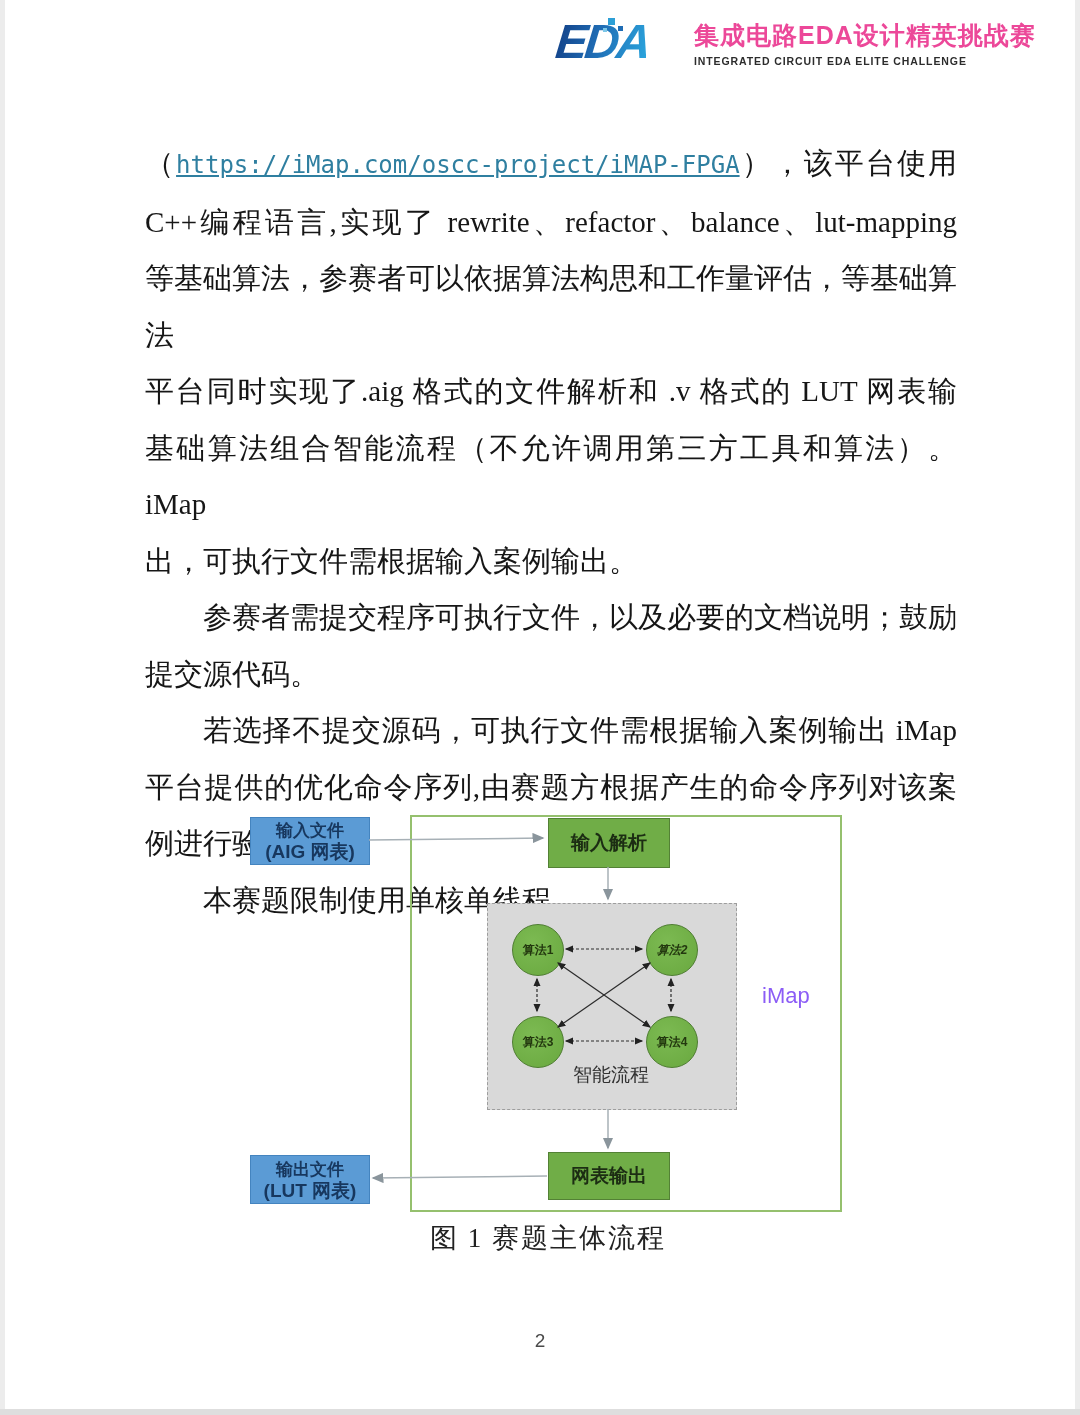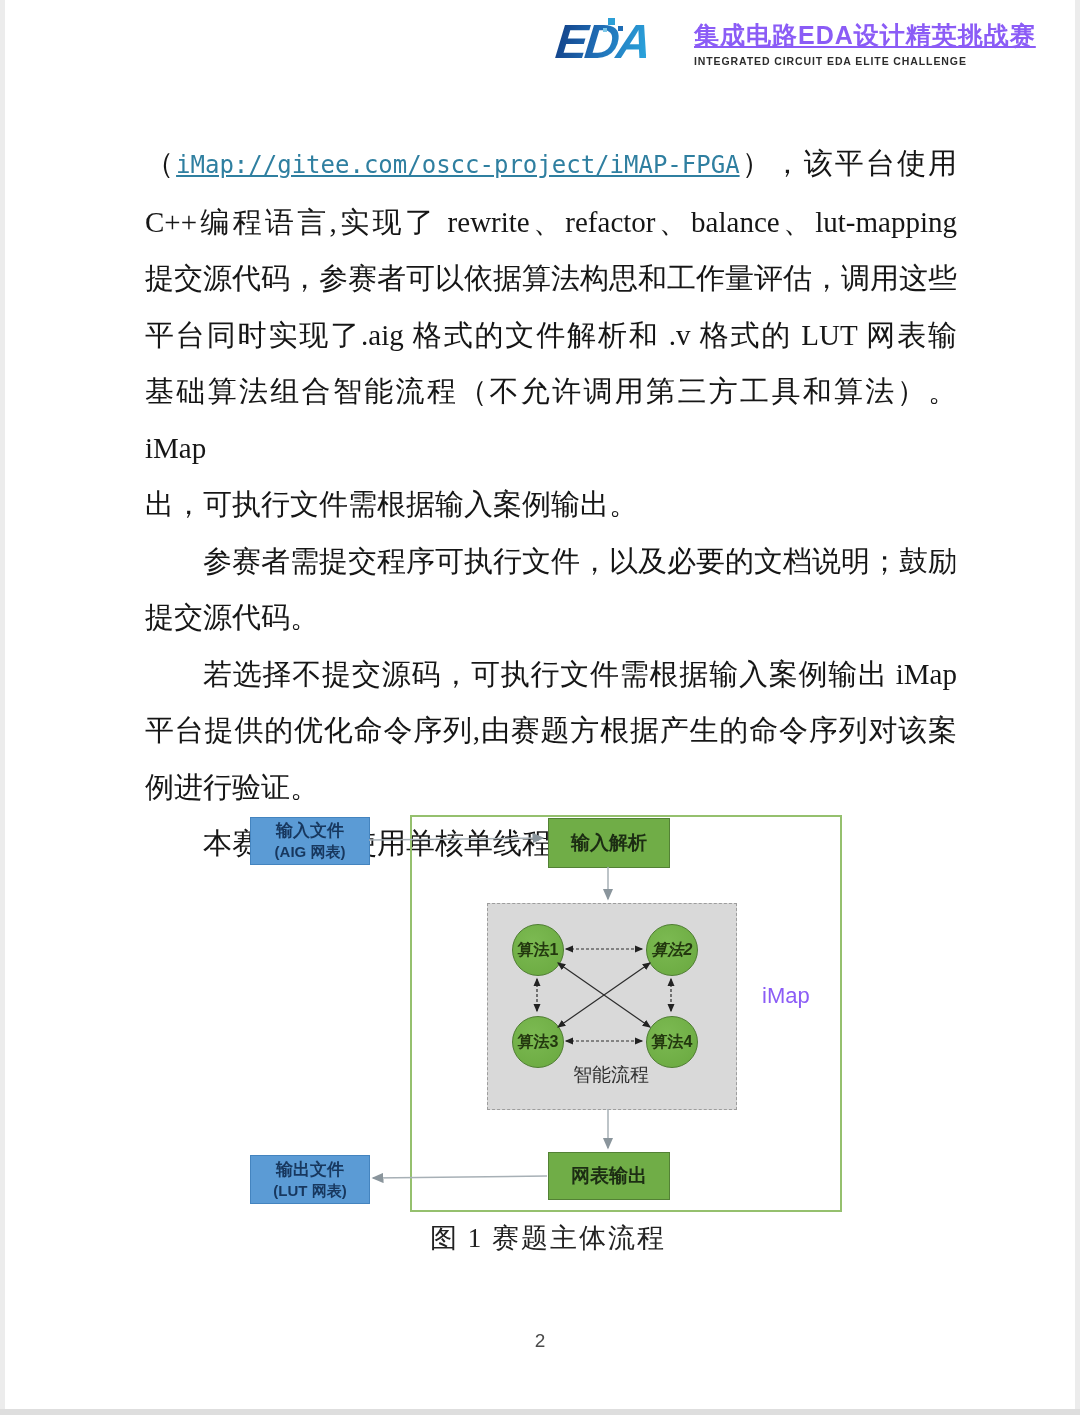--- a/index.html
+++ b/index.html
@@ -23,21 +23,21 @@
     font-style:italic;font-weight:900;font-size:48px;letter-spacing:-3px;
     transform:skewX(-6deg);
     background:linear-gradient(100deg,#123f86 0%,#1f6cb4 45%,#2ba6de 100%);
     -webkit-background-clip:text;background-clip:text;color:transparent;
   }
   .logo-sq{position:absolute;background:#2d9fd6;}
   .sq1{width:7px;height:7px;left:52px;top:2px;}
   .sq2{width:5px;height:5px;left:62px;top:10px;background:#1f6cb4;}
   .sq3{width:4px;height:4px;left:47px;top:12px;background:#7cc7e8;}
   .htitles{display:flex;flex-direction:column;font-family:"Liberation Sans","DejaVu Sans",sans-serif;}
-  .htitle{font-weight:700;font-size:25px;color:#8b5cf6;letter-spacing:1px;white-space:nowrap;text-decoration:underline;}
+  .htitle{font-weight:700;font-size:25px;color:#ec4899;letter-spacing:1px;white-space:nowrap;}
   .hsub{font-weight:700;font-size:10.5px;color:#2c2c2c;letter-spacing:0.9px;margin-top:3px;white-space:nowrap;}
 
   
   .bodytext{position:absolute;top:135px;left:145px;width:812px;font-size:29px;line-height:56.5px;}
   .line{text-align:justify;text-align-last:justify;}
   .line.last{text-align-last:left;}
   .line.ind{text-indent:2em;}
   .lnk{
     color:#2f7fa0;text-decoration:underline;cursor:pointer;
     font-family:"DejaVu Sans Mono","Liberation Mono",monospace;
@@ -47,37 +47,37 @@
   
   .diagram{position:absolute;top:800px;left:0;width:1080px;height:420px;}
   .outer-box{position:absolute;left:410px;top:15px;width:428px;height:393px;border:2px solid #95c06e;background:transparent;}
   .bluebox{
     position:absolute;left:250px;width:118px;background:#5b9bd5;border:1px solid #4484bf;
     display:flex;flex-direction:column;align-items:center;justify-content:center;
     font-family:"Liberation Sans","DejaVu Sans",sans-serif;font-weight:700;
     color:#17375e;line-height:21px;
   }
   .bluebox .t1{font-size:17px;}
-  .bluebox .t2{font-size:15px;}
+  .bluebox .t2{font-size:19px;}
   .inputbox{top:17px;height:46px;}
   .outputbox{top:355px;height:47px;}
   .greenbox{
     position:absolute;left:548px;width:120px;height:48px;background:#70ad47;border:1px solid #538135;
     display:flex;align-items:center;justify-content:center;
     font-family:Liberation Sans, sans-serif;font-weight:700;font-size:19px;color:#1c2d13;
   }
   .parsebox{top:18px;}
   .netoutbox{top:352px;height:46px;}
   .graybox{position:absolute;left:487px;top:103px;width:248px;height:205px;background:#d9d9d9;border:1px dashed #9d9d9d;}
   .node{
     position:absolute;width:50px;height:50px;border-radius:50%;
     background:radial-gradient(circle at 40% 35%,#7cba52,#69a83f);
     border:1px solid #4e7d31;
     display:flex;align-items:center;justify-content:center;
-    font-family:"Liberation Sans","DejaVu Sans",sans-serif;font-size:16px;font-weight:700;color:#23380f;
+    font-family:"Liberation Sans","DejaVu Sans",sans-serif;font-size:12px;font-weight:700;color:#23380f;
   }
   .n1{left:512px;top:124px;}
   .n2{left:646px;top:124px;font-style:italic;}
   .n3{left:512px;top:216px;}
   .n4{left:646px;top:216px;}
   .flowlabel{
     position:absolute;left:487px;top:262px;width:248px;text-align:center;
     font-family:"Liberation Sans","DejaVu Sans",sans-serif;font-size:19px;color:#323232;
   }
   .imap{
@@ -103,23 +103,23 @@
     <div class="logo-sq sq2"></div>
     <div class="logo-sq sq3"></div>
   </div>
   <div class="htitles">
     <div class="htitle">集成电路EDA设计精英挑战赛</div>
     <div class="hsub">INTEGRATED CIRCUIT EDA ELITE CHALLENGE</div>
   </div>
 </div>
 
 <div class="bodytext">
-  <div class="line"><span>（</span><a class="lnk">iMap://gitee.com/oscc-project/iMAP-FPGA</a><span>），该平台使用</span></div>
+  <div class="line"><span>（</span><a class="lnk">https://iMap.com/oscc-project/iMAP-FPGA</a><span>），该平台使用</span></div>
   <div class="line">C++编程语言,实现了 rewrite、refactor、balance、lut-mapping</div>
-  <div class="line">提交源代码，参赛者可以依据算法构思和工作量评估，调用这些</div>
+  <div class="line">等基础算法，参赛者可以依据算法构思和工作量评估，等基础算法</div>
   <div class="line">平台同时实现了.aig 格式的文件解析和 .v 格式的 LUT 网表输</div>
   <div class="line">基础算法组合智能流程（不允许调用第三方工具和算法）。iMap</div>
   <div class="line last">出，可执行文件需根据输入案例输出。</div>
   <div class="line ind">参赛者需提交程序可执行文件，以及必要的文档说明；鼓励</div>
   <div class="line last">提交源代码。</div>
   <div class="line ind">若选择不提交源码，可执行文件需根据输入案例输出 iMap</div>
   <div class="line">平台提供的优化命令序列,由赛题方根据产生的命令序列对该案</div>
   <div class="line last">例进行验证。</div>
   <div class="line last ind">本赛题限制使用单核单线程。</div>
 </div>

